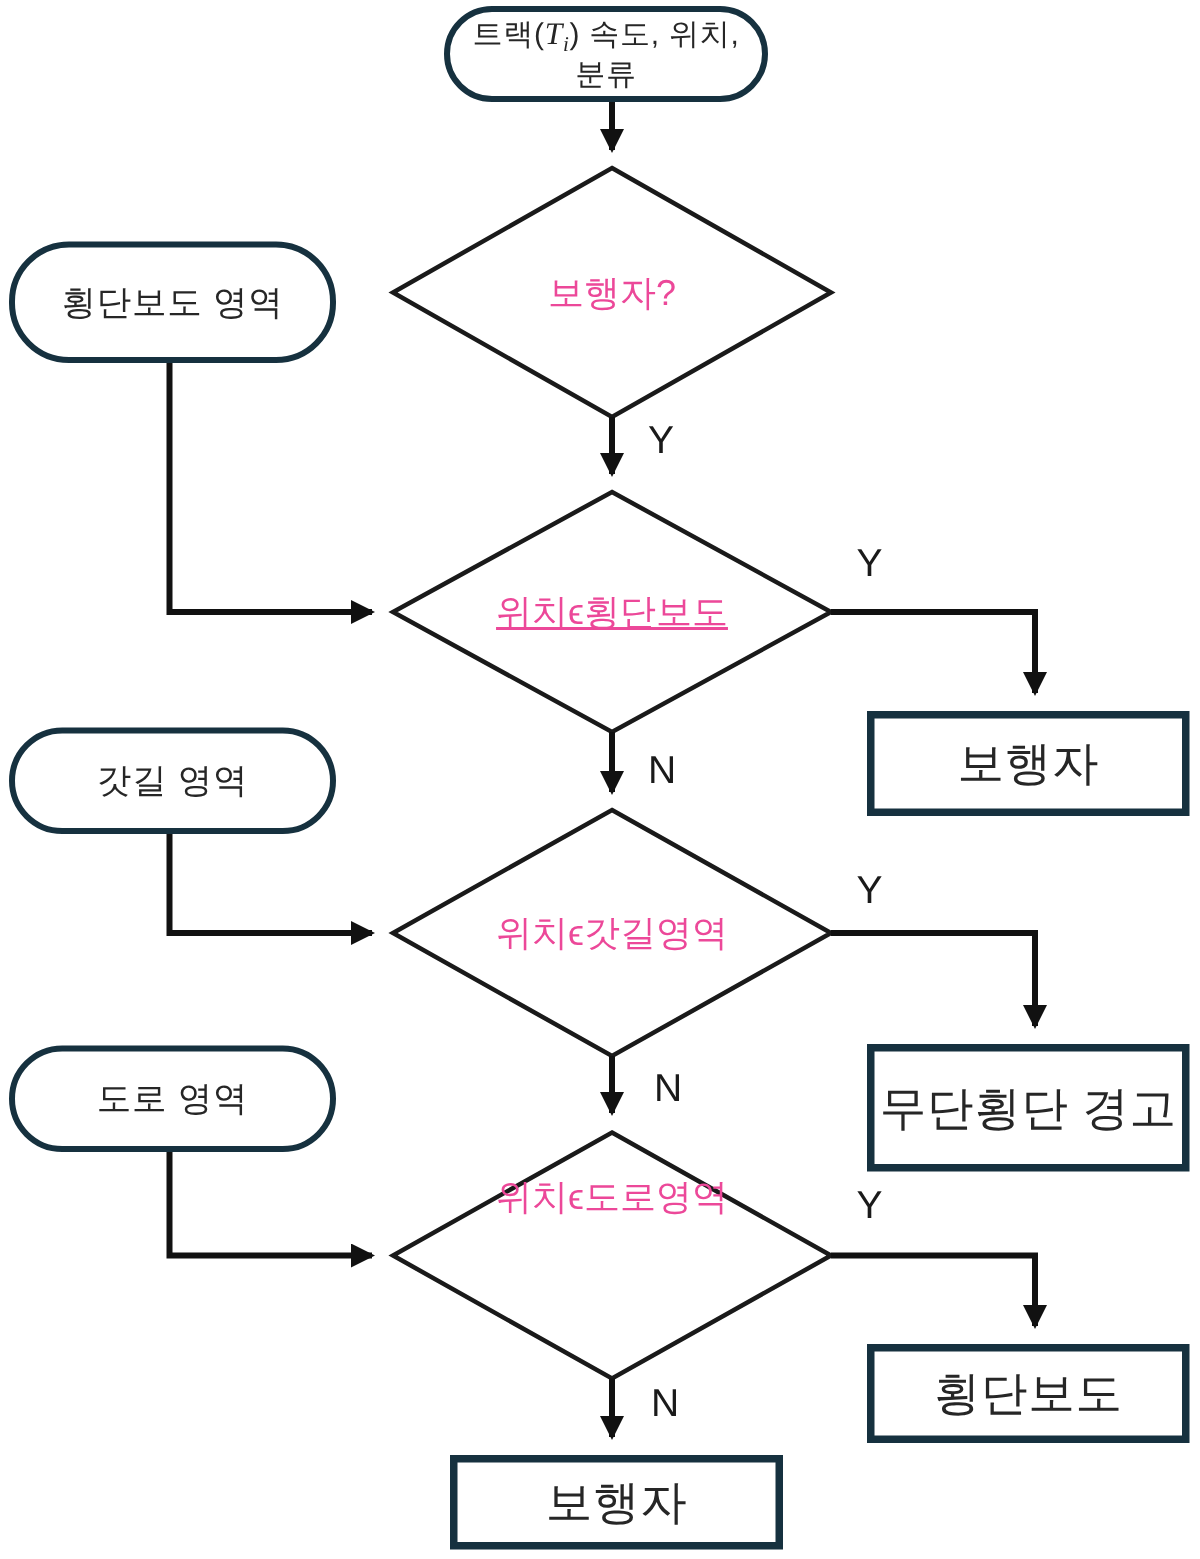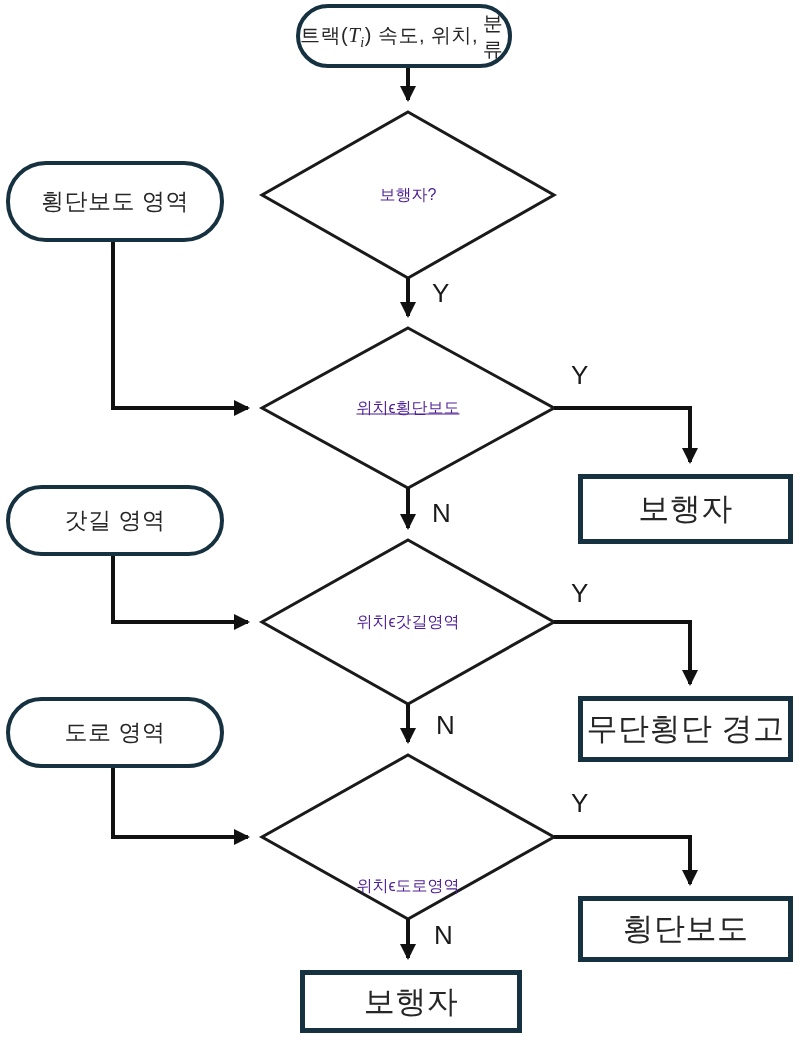--- a/index.html
+++ b/index.html
@@ -27,33 +27,33 @@
   .stadium {
     border: 4px solid #16313f;
     border-radius: 40px;
     font-size: 23px;
     letter-spacing: 0.5px;
   }
   .stadium.top {
     border-radius: 34px;
     font-size: 20px;
     line-height: 1.3;
-    flex-direction: row;
+    flex-direction: column;
   }
   .rectbox {
     border: 5px solid #16313f;
     font-size: 31px;
     letter-spacing: 0.5px;
   }
   .diamond-label {
     position: absolute;
     transform: translate(-50%, -50%);
-    font-size: 16px;
+    font-size: 24px;
     white-space: nowrap;
-    color: #4c1d95;
+    color: #ec4899;
   }
   .edge-label {
     position: absolute;
     font-size: 26px;
     color: #1a1a1a;
   }
   .mathvar {
     font-family: "Liberation Serif", "DejaVu Serif", serif;
     font-style: italic;
     font-size: 21px;
@@ -109,26 +109,26 @@
   <div class="node stadium" style="left:6px; top:697px; width:218px; height:71px;">
     <span>도로 영역</span>
   </div>
   <div class="node stadium" style="left:6px; top:485px; width:218px; height:71px;">
     <span>갓길 영역</span>
   </div>
 
   <div class="diamond-label" style="left:408px; top:195px;">보행자?</div>
   <div class="diamond-label" style="left:408px; top:408px;text-decoration:underline;">위치ϵ횡단보도</div>
   <div class="diamond-label" style="left:408px; top:622px;">위치ϵ갓길영역</div>
-  <div class="diamond-label" style="left:408px; top:886px;text-align:right;">위치ϵ도로영역</div>
+  <div class="diamond-label" style="left:408px; top:798px;text-align:right;">위치ϵ도로영역</div>
 
   <div class="node rectbox" style="left:578px; top:474px; width:215px; height:70px;">
     <span>보행자</span>
   </div>
-  <div class="node rectbox" style="left:578px; top:696px; width:215px; height:66px;">
+  <div class="node rectbox" style="left:578px; top:696px; width:215px; height:85px;">
     <span>무단횡단 경고</span>
   </div>
   <div class="node rectbox" style="left:578px; top:896px; width:215px; height:66px;">
     <span>횡단보도</span>
   </div>
   <div class="node rectbox" style="left:300px; top:970px; width:222px; height:63px;">
     <span>보행자</span>
   </div>
 
   <div class="edge-label" style="left:432px; top:278px;">Y</div>

